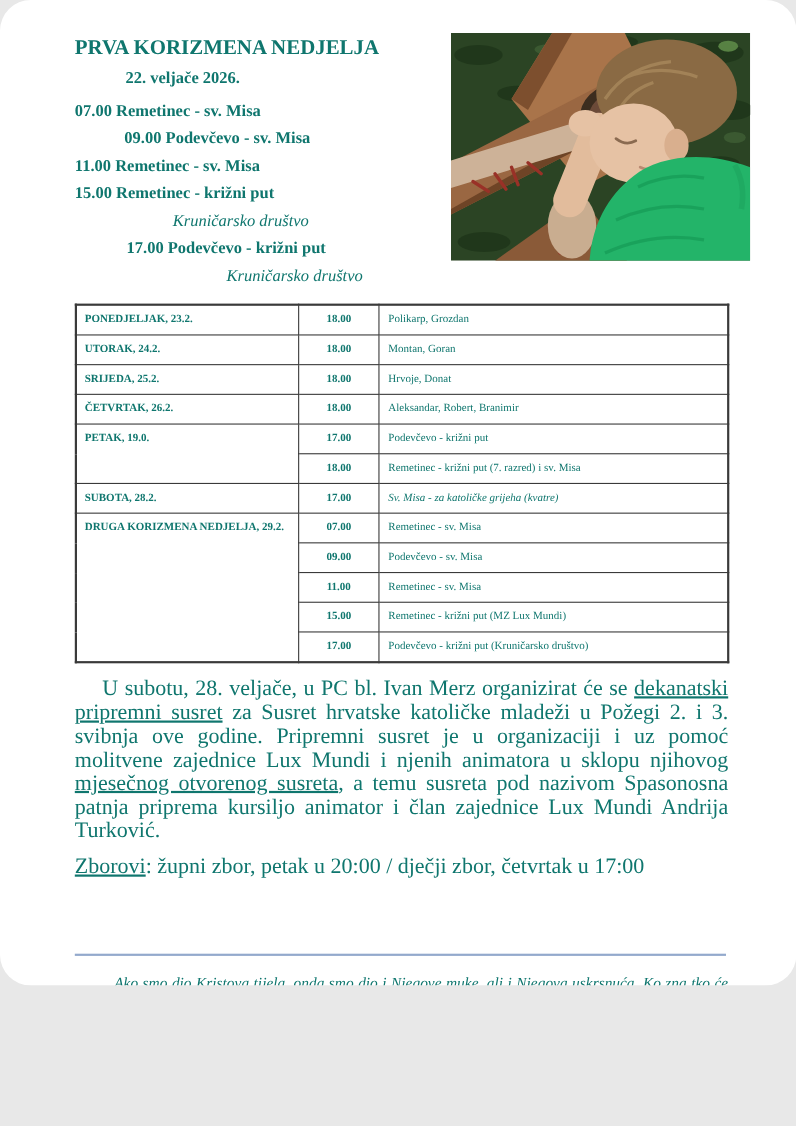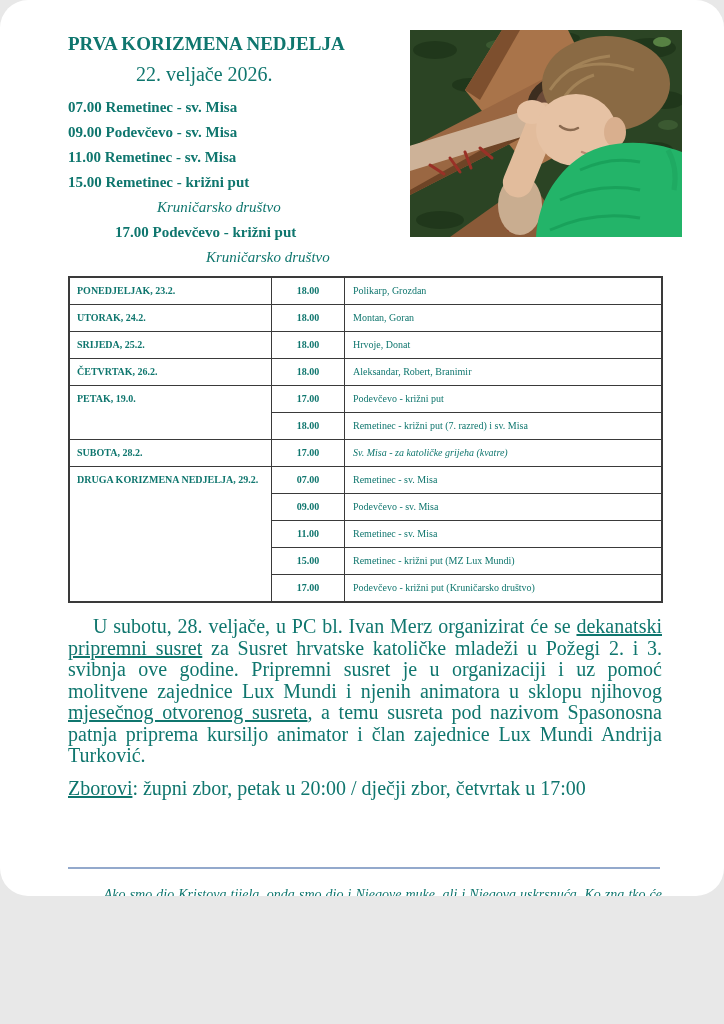--- a/index.html
+++ b/index.html
@@ -5,27 +5,27 @@
   html,body { margin:0; padding:0; background:#e8e8e8; }
   .page {
     position:relative; width:724px; height:896px; margin:0 auto;
     background:#ffffff; overflow:hidden;
     font-family:"Liberation Serif","DejaVu Serif",serif; color:#0f766e;border-radius:28px;
   }
 
   
   .masthead { position:absolute; left:68px; top:33px; width:345px; }
   .title { font-size:19px; font-weight:bold; margin:0; white-space:nowrap; }
-  .dateline { font-size:20px; font-weight:normal; margin-top:8px; margin-left:68px; }
+  .dateline { font-size:15px; font-weight:bold; margin-top:8px; margin-left:46px; }
   .sched { margin-top:9px; font-size:15px; }
   .sched .line { line-height:25px; white-space:nowrap; }
   .b { font-weight:bold; }
   .it { font-style:italic; }
   .s0 { margin-left:0; }
-  .s1 { }
+  .s1 { margin-left:45px; }
   .s2 { margin-left:89px; }
   .s3 { margin-left:47px; }
   .s4 { margin-left:138px; }
 
   
   .photo { position:absolute; left:410px; top:30px; width:272px; height:207px; margin:0; }
   .photo svg { display:block; }
 
   
   .sched-table {

